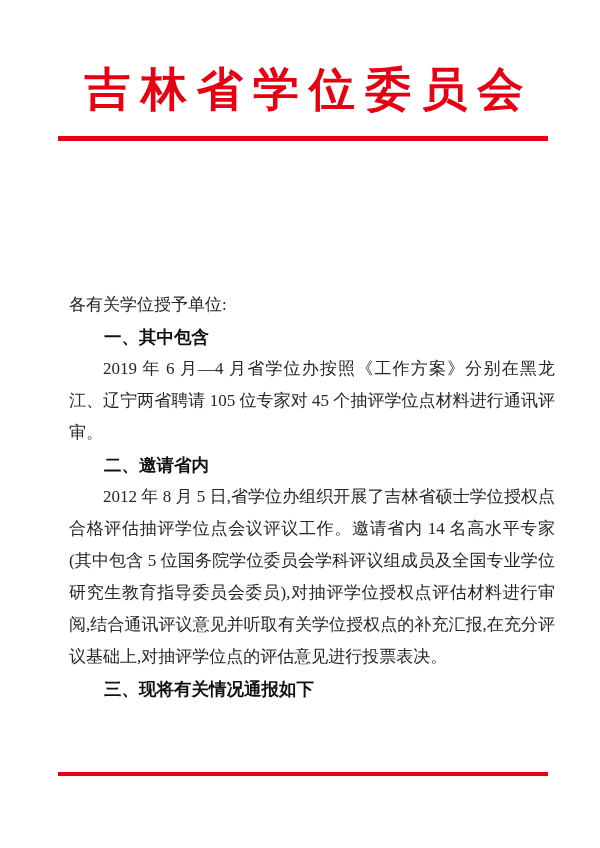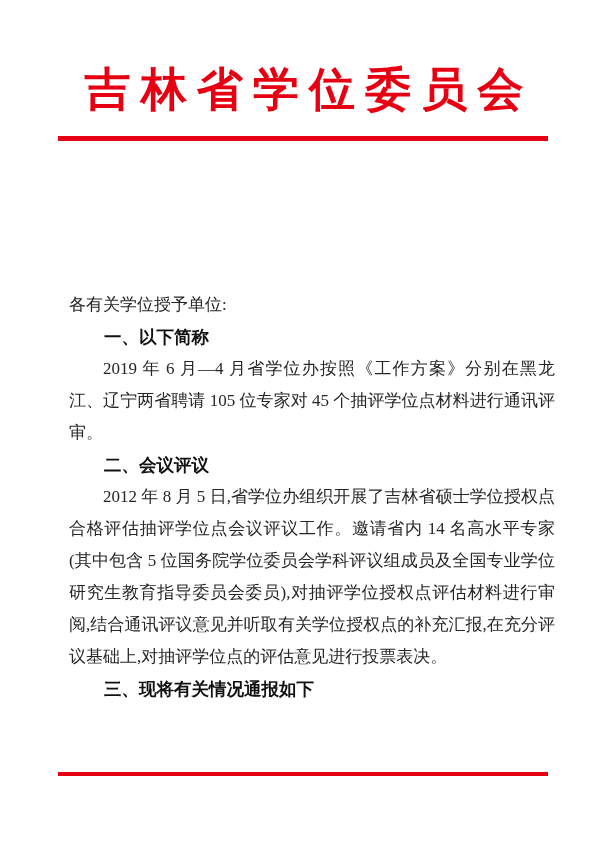--- a/index.html
+++ b/index.html
@@ -79,22 +79,22 @@
 
   <div class="letterhead">吉林省学位委员会</div>
 
   <div class="rule rule-top"></div>
 
   <div class="doc-title">
   </div>
 
   <div class="doc-body">
     <p class="salutation">各有关学位授予单位:</p>
-    <p class="heading">一、以下简称</p>
+    <p class="heading">一、其中包含</p>
     <p class="para">2019 年 6 月—4 月省学位办按照《工作方案》分别在黑龙江、辽宁两省聘请 105 位专家对 45 个抽评学位点材料进行通讯评审。</p>
-    <p class="heading">二、会议评议</p>
+    <p class="heading">二、邀请省内</p>
     <p class="para">2012 年 8 月 5 日,省学位办组织开展了吉林省硕士学位授权点合格评估抽评学位点会议评议工作。邀请省内 14 名高水平专家(其中包含 5 位国务院学位委员会学科评议组成员及全国专业学位研究生教育指导委员会委员),对抽评学位授权点评估材料进行审阅,结合通讯评议意见并听取有关学位授权点的补充汇报,在充分评议基础上,对抽评学位点的评估意见进行投票表决。</p>
     <p class="heading">三、现将有关情况通报如下</p>
   </div>
 
   <div class="rule rule-bottom"></div>
 
 </div>
 
 </body></html>

